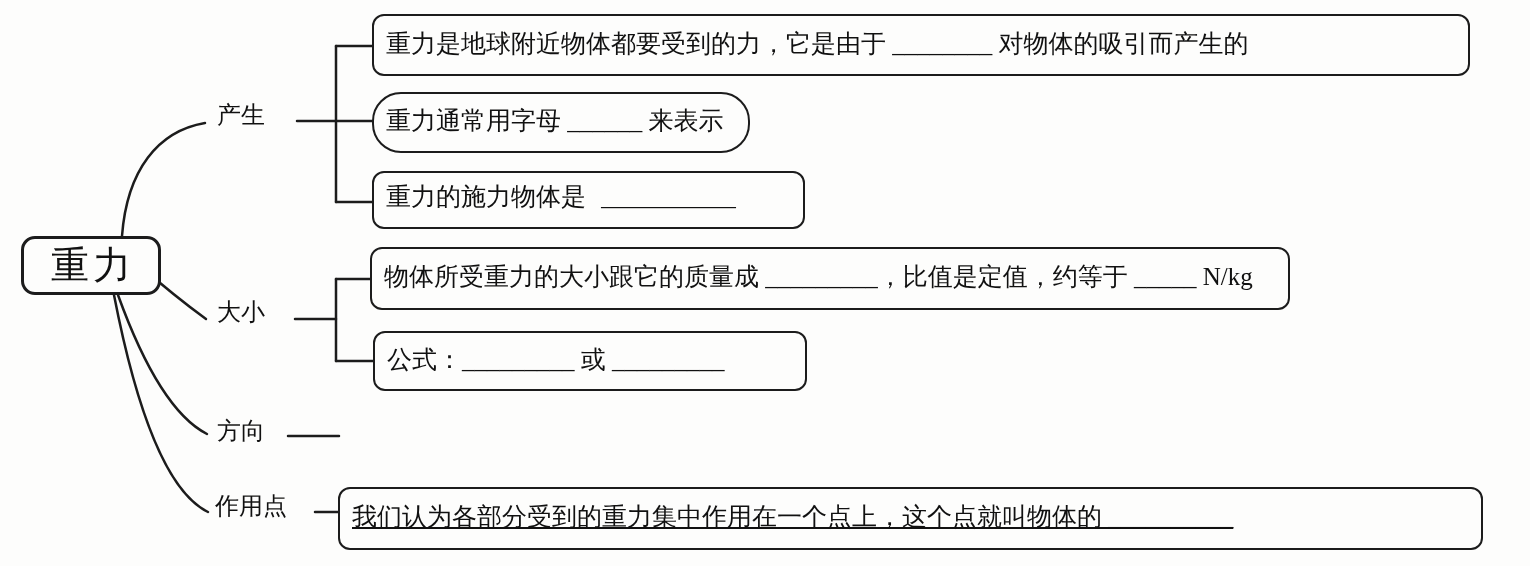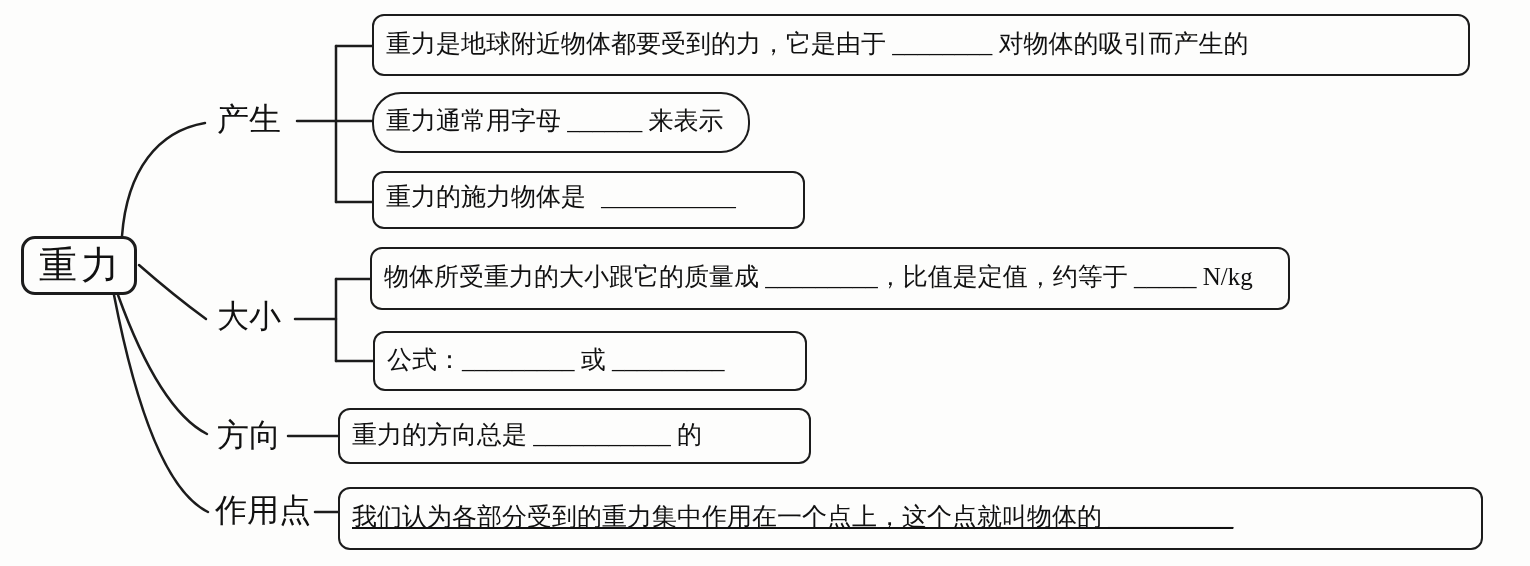--- a/index.html
+++ b/index.html
@@ -20,36 +20,36 @@
     position: absolute;
     left: 0;
     top: 0;
     width: 1530px;
     height: 566px;
   }
   .root-node {
     position: absolute;
     left: 21px;
     top: 236px;
-    width: 116px;
+    width: 140px;
     height: 59px;
     border: 3px solid #1c1c1c;
     border-radius: 14px;
     display: flex;
     align-items: center;
     justify-content: center;
     font-size: 38px;
     letter-spacing: 4px;
     background: #fdfdfc;
     box-sizing: border-box;
     padding-left: 4px;
   }
   .branch-label {
     position: absolute;
-    font-size: 32px;
+    font-size: 24px;
     white-space: nowrap;
     line-height: 1;
   }
   .node-box {
     position: absolute;
     border: 2.5px solid #1c1c1c;
     border-radius: 12px;
     box-sizing: border-box;
     display: flex;
     align-items: center;
@@ -114,20 +114,17 @@
   </div>
   <div class="node-box b3">
     <span>重力的施力物体是 _________</span>
   </div>
   <div class="node-box b4">
     <span>物体所受重力的大小跟它的质量成 _________，比值是定值，约等于 _____ N/kg</span>
   </div>
   <div class="node-box b5">
     <span>公式：_________ 或 _________</span>
   </div>
-  <div class="node-box b6">
-    <span>重力的方向总是 ___________ 的</span>
-  </div>
   <div class="node-box b7">
     <span>我们认为各部分受到的重力集中作用在一个点上，这个点就叫物体的 __________</span>
   </div>
 
 </div>
 
 </body></html>

